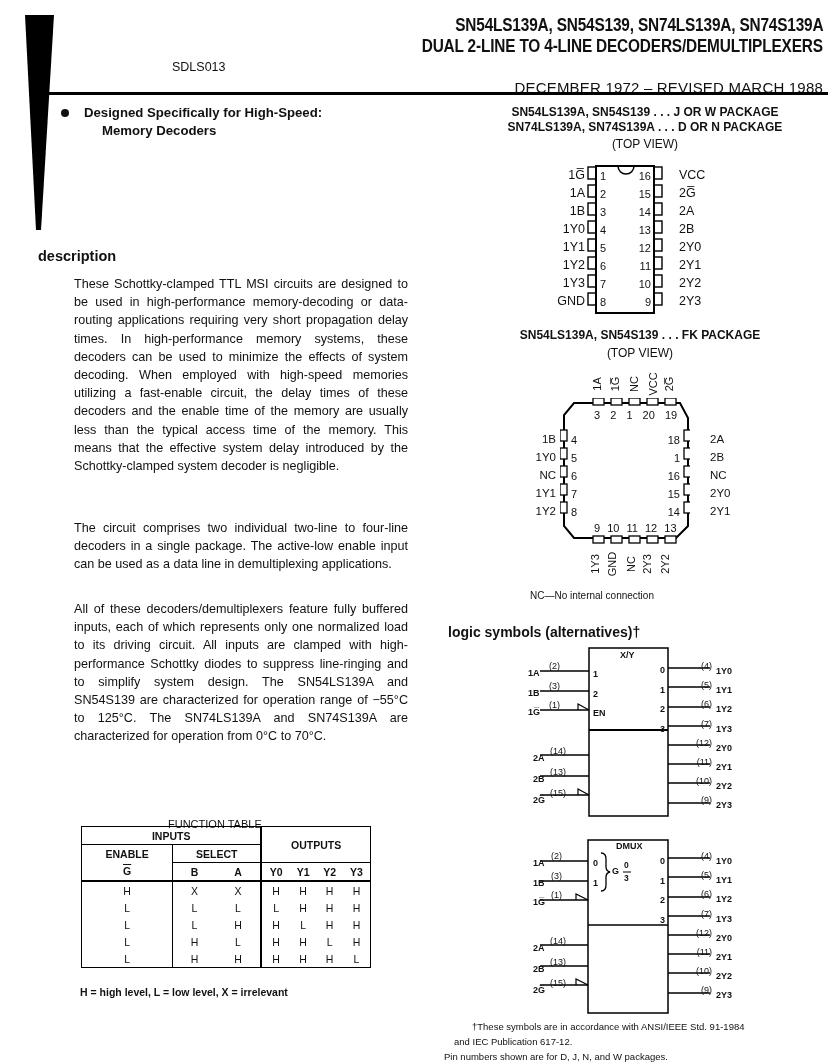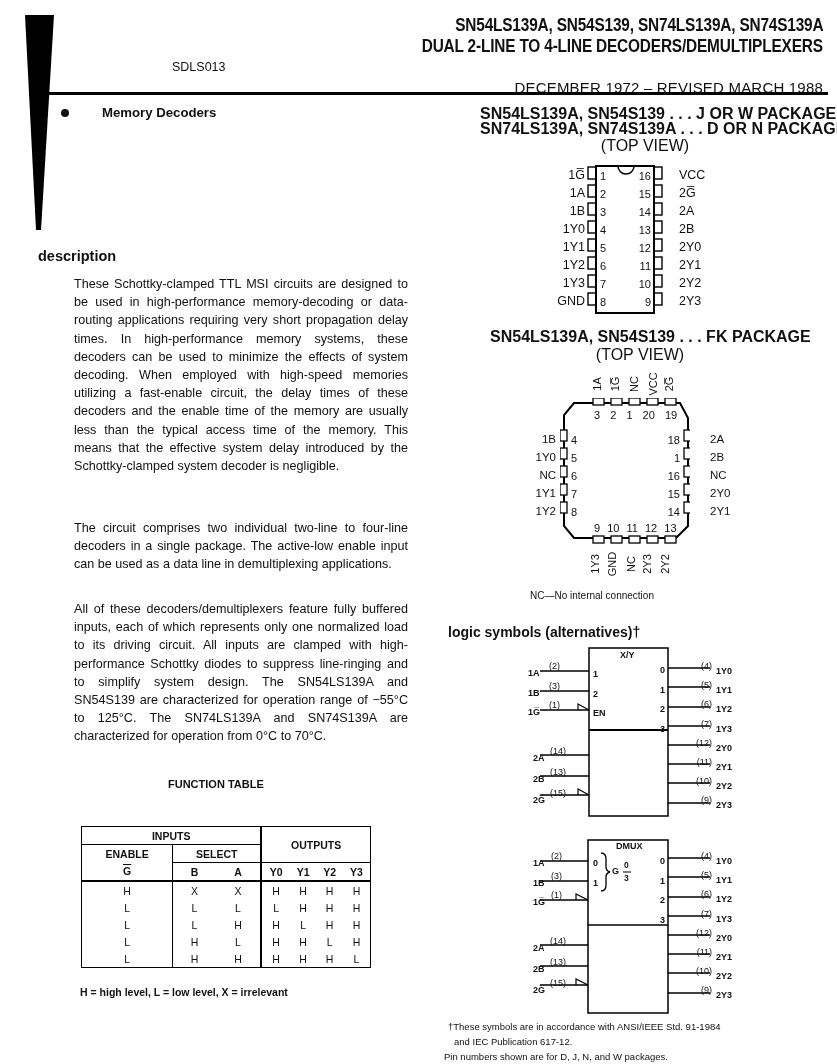--- a/index.html
+++ b/index.html
@@ -8,46 +8,47 @@
   .title{font-family:"Liberation Sans",sans-serif;font-weight:bold;font-size:17.5px;line-height:20px;letter-spacing:-0.2px;text-align:right;transform:scaleX(0.88);transform-origin:right top;white-space:nowrap;}
   .docid{font-size:12.5px;}
   .date{font-size:15px;letter-spacing:0.2px;}
   .rule{background:#000;height:3px;}
   .bullets{left:58px;top:104px;width:340px;font-size:13.2px;font-weight:bold;line-height:18px;}
   .bullets .b{position:relative;padding-left:26px;margin-bottom:8px;}
   .bullets .b .dot{position:absolute;left:3px;top:5px;width:8px;height:8px;border-radius:50%;background:#111;}
   .bullets .sub{padding-left:18px;}
   .section-h{left:38px;top:248px;font-size:14.5px;font-weight:bold;}
   .para{left:74px;width:334px;font-size:12.6px;line-height:18.2px;text-align:justify;text-align-last:left;}
-  .ft-title{left:168px;top:778px;font-size:11px;font-weight:bold;}
+  .ft-title{left:168px;top:818px;font-size:11px;font-weight:normal;}
   table.ft{position:absolute;left:81px;top:826px;width:290px;border-collapse:collapse;font-size:10.5px;text-align:center;}
   table.ft td,table.ft th{padding:0;height:17px;font-weight:normal;}
   table.ft th{font-weight:bold;}
   .ft-note{left:80px;top:986px;font-size:10.5px;font-weight:bold;}
-  .pk-h{font-size:16px;font-weight:bold;text-align:center;white-space:nowrap;}
+  .pk-h{font-size:12px;font-weight:bold;text-align:center;white-space:nowrap;}
   .ls-h{left:448px;top:624px;font-size:14px;font-weight:bold;}
   .sym{font-size:9px;font-weight:bold;}
-  .foot{left:448px;font-size:9.5px;white-space:nowrap;}
+  .foot{left:472px;font-size:9.5px;white-space:nowrap;}
 </style>
 </head>
 <body>
 
 <svg class="abs" style="left:0;top:0" width="60" height="240">
   <polygon points="25,15 54,15 41,230 36,230" fill="#000"></polygon>
 </svg>
 
 <div class="abs title" style="right:14px;top:15px">SN54LS139A, SN54S139, SN74LS139A, SN74S139A</div>
 <div class="abs title" style="right:14px;top:36px">DUAL 2-LINE TO 4-LINE DECODERS/DEMULTIPLEXERS</div>
 <div class="abs docid" style="left:172px;top:60px">SDLS013</div>
 <div class="abs date" style="right:14px;top:79px">DECEMBER 1972 – REVISED MARCH 1988</div>
 <div class="abs rule" style="left:46px;top:92px;width:782px"></div>
 
 <div class="abs bullets">
   <div class="b">
     <span class="dot"></span>
+    <div>Designed Specifically for High-Speed:</div>
     <div class="sub">Memory Decoders</div>
   </div>
 </div>
 
 <div class="abs section-h">description</div>
 <div class="abs para" style="top:275px">These Schottky-clamped TTL MSI circuits are designed to be used in high-performance memory-decoding or data-routing applications requiring very short propagation delay times. In high-performance memory systems, these decoders can be used to minimize the effects of system decoding. When employed with high-speed memories utilizing a fast-enable circuit, the delay times of these decoders and the enable time of the memory are usually less than the typical access time of the memory. This means that the effective system delay introduced by the Schottky-clamped system decoder is negligible.</div>
 <div class="abs para" style="top:519px">The circuit comprises two individual two-line to four-line decoders in a single package. The active-low enable input can be used as a data line in demultiplexing applications.</div>
 <div class="abs para" style="top:600px">All of these decoders/demultiplexers feature fully buffered inputs, each of which represents only one normalized load to its driving circuit. All inputs are clamped with high-performance Schottky diodes to suppress line-ringing and to simplify system design. The SN54LS139A and SN54S139 are characterized for operation range of −55°C to 125°C. The SN74LS139A and SN74S139A are characterized for operation from 0°C to 70°C.</div>
 
 <div class="abs ft-title">FUNCTION TABLE</div>

